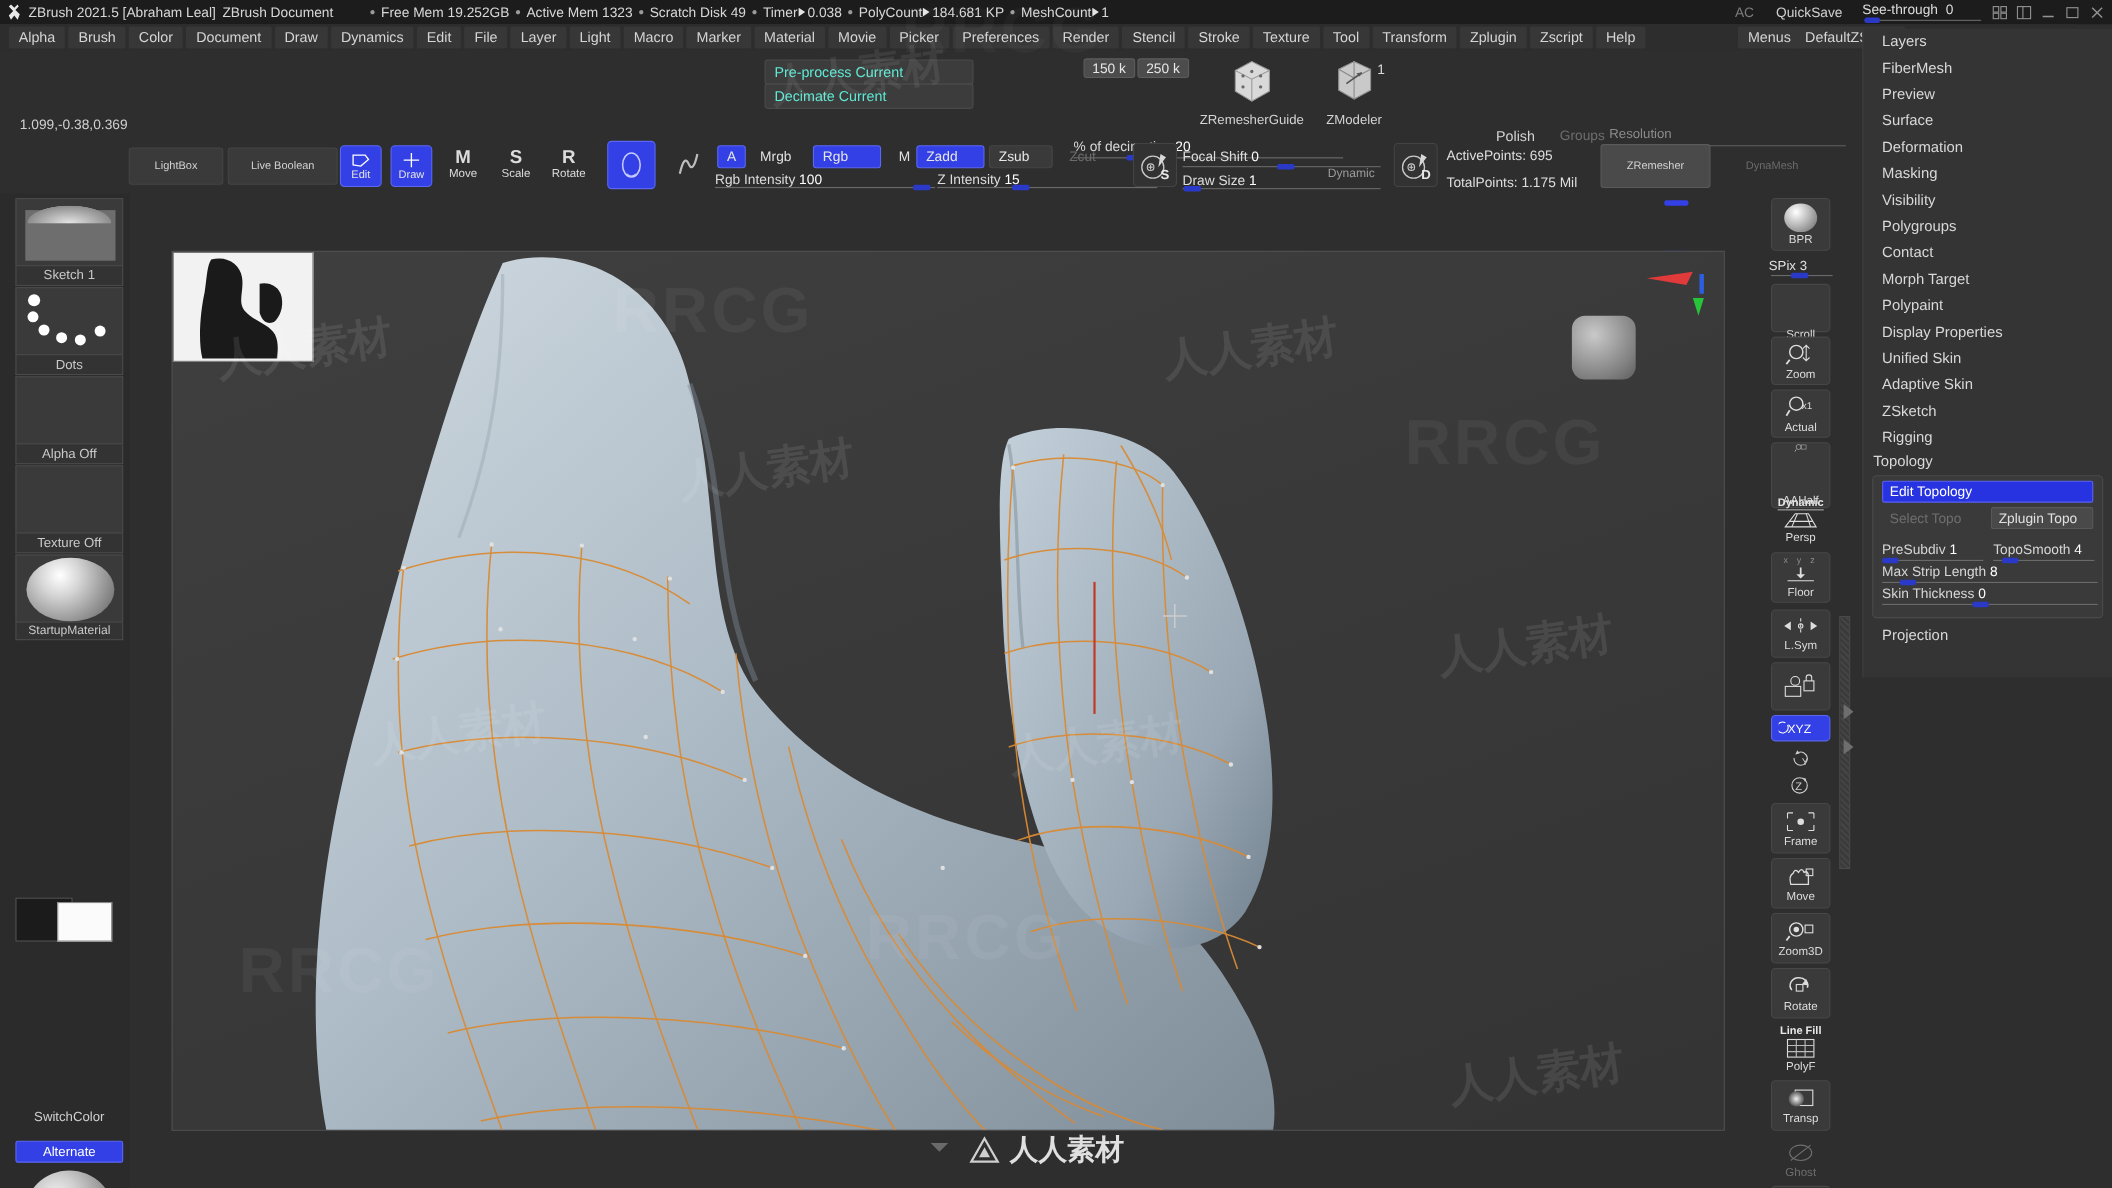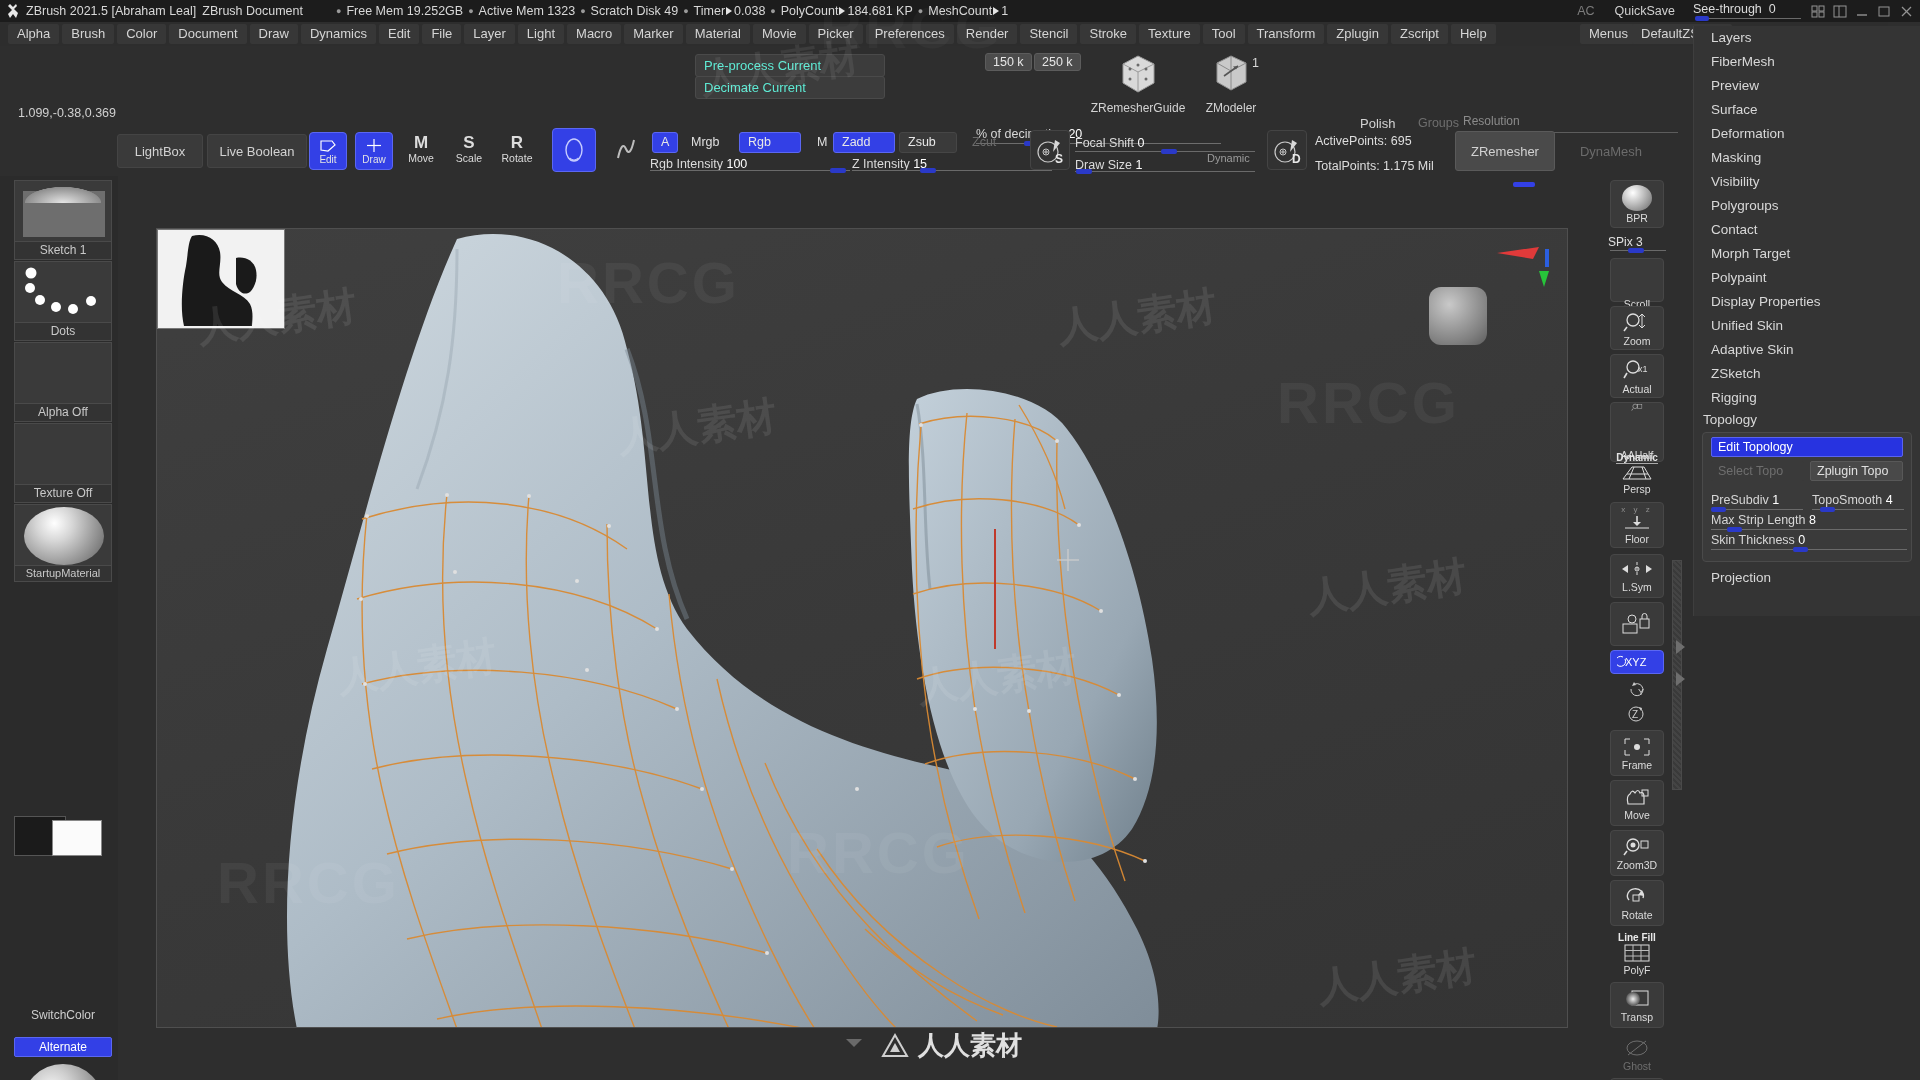--- a/index.html
+++ b/index.html
@@ -94,21 +94,21 @@
   .resol { position:absolute; left:1463px; top:66px; font-size:12px; color:#8b8b8b;}
   .resol-trk { position:absolute; left:1463px; top:84px; width:215px; height:1px; background:#5d5d5d;}
 
   
   .coord { position:absolute; left:18px; top:106px; font-size:12.5px; color:#d0d0d0;}
 
   
   .maintool { position:absolute; left:0; top:126px; width:1693px; height:56px;}
   .tbtn {
     position:absolute; background:#3a3a3a; border:1px solid #444;
-    border-radius:3px; color:#d2d2d2; font-size:13px;
+    border-radius:3px; color:#d2d2d2; font-size:10px;
     display:flex; align-items:center; justify-content:center;
   }
   .sqbtn { position:absolute; width:38px; height:38px; border-radius:4px;
            display:flex; flex-direction:column; align-items:center; justify-content:center;
            font-size:10px; color:#e4e4e4;}
   .sqbtn.on { background:#3340e6; border:1px solid #5b67f2;}
   .sqbtn.off{ background:transparent; border:1px solid transparent;}
   .msr { position:absolute; width:34px; height:34px; text-align:center; color:#dcdcdc;}
   .msr .g { font-size:17px; font-weight:bold; display:block; line-height:18px; }
   .msr .c { font-size:10.5px; display:block; }

